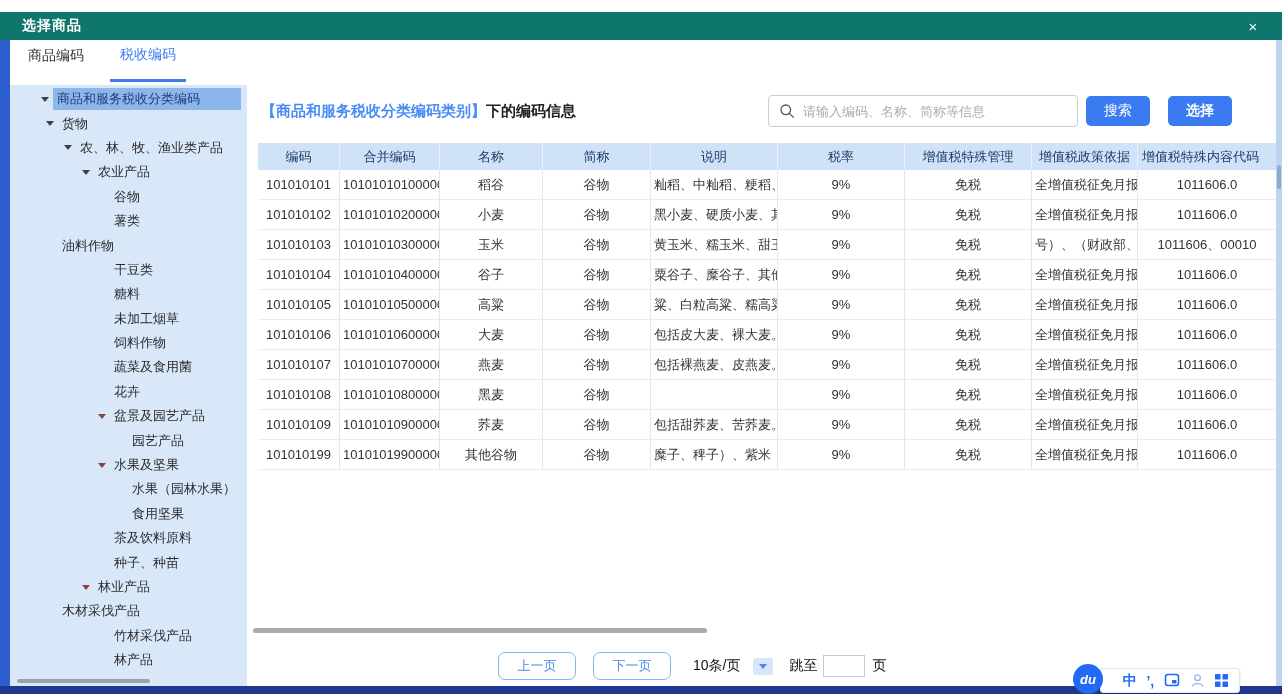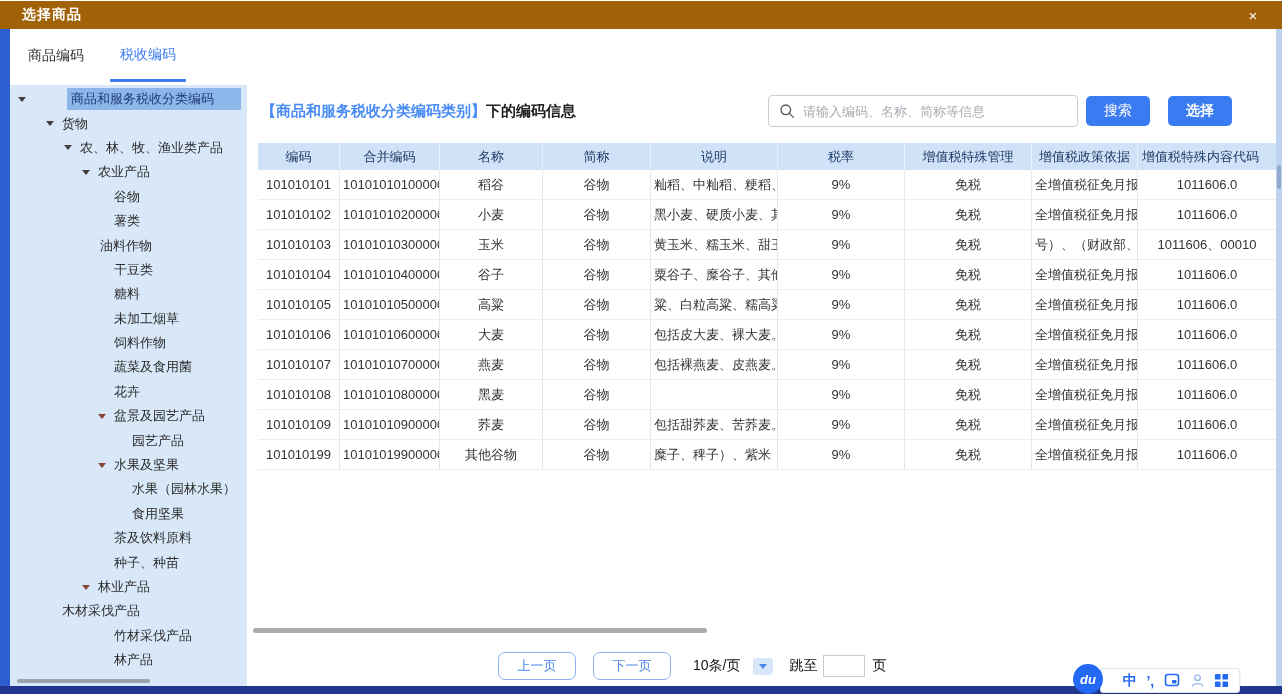--- a/index.html
+++ b/index.html
@@ -3,21 +3,21 @@
 <meta charset="utf-8">
 <style>
   html,body{margin:0;padding:0;}
   body{
     width:1282px;height:694px;overflow:hidden;position:relative;
     font-family:"Liberation Sans","DejaVu Sans",sans-serif;background:#fff;
   }
   .screen{position:absolute;inset:0;}
 
   
-  .titlebar{position:absolute;left:0;top:1px;width:1282px;height:28px;background:#a16207;display:flex;align-items:center;z-index:3;}
+  .titlebar{position:absolute;left:0;top:12px;width:1282px;height:28px;background:#0f766e;display:flex;align-items:center;z-index:3;}
   .title{margin-left:22px;font-size:14px;font-weight:bold;color:#ffffff;letter-spacing:1px;}
   .close-btn{position:absolute;right:20px;top:6px;width:18px;height:18px;color:#fff;font-size:15px;line-height:17px;text-align:center;cursor:pointer;}
   .left-strip{position:absolute;left:0;top:28px;width:10px;height:658px;background:#2d5ecf;z-index:2;}
   .right-strip{position:absolute;right:0;top:28px;width:6px;height:658px;background:#bed3ef;z-index:2;}
   .right-thumb{position:absolute;right:1px;top:165px;width:4px;height:24px;background:#8fa9cf;border-radius:2px;z-index:3;}
   .bottom-strip{position:absolute;left:0;top:686px;width:1282px;height:8px;background:#20368f;z-index:2;}
 
   
   .tabbar{position:absolute;left:10px;top:28px;width:1266px;height:57px;background:#fff;border-bottom:1px solid #f0f3f8;}
   .tab{position:absolute;top:2px;height:52px;display:flex;align-items:center;font-size:14px;color:#333;cursor:pointer;padding:0 10px;box-sizing:border-box;}
@@ -92,21 +92,21 @@
   <div class="right-strip"></div>
   <div class="right-thumb"></div>
   <div class="bottom-strip"></div>
 
   <div class="tabbar">
     <div class="tab t0">商品编码</div>
     <div class="tab t1 active">税收编码</div>
   </div>
 
   <div class="tree" id="tree-panel">
-      <div class="tree-item selected" style="padding-left: 4px; gap: 37px;">
+      <div class="tree-item selected" style="padding-left: 27px;">
         <span class="caret"></span>
         <span class="tree-label">商品和服务税收分类编码</span>
       </div>
       <div class="tree-item" style="padding-left: 32px;">
         <span class="caret"></span>
         <span class="tree-label">货物</span>
       </div>
       <div class="tree-item" style="padding-left: 50px;">
         <span class="caret"></span>
         <span class="tree-label">农、林、牧、渔业类产品</span>
@@ -114,21 +114,21 @@
       <div class="tree-item" style="padding-left: 68px;">
         <span class="caret"></span>
         <span class="tree-label">农业产品</span>
       </div>
       <div class="tree-item" style="padding-left: 100px;">
         <span class="tree-label">谷物</span>
       </div>
       <div class="tree-item" style="padding-left: 100px;">
         <span class="tree-label">薯类</span>
       </div>
-      <div class="tree-item" style="padding-left: 86px;">
+      <div class="tree-item" style="padding-left: 48px;">
         <span class="tree-label">油料作物</span>
       </div>
       <div class="tree-item" style="padding-left: 100px;">
         <span class="tree-label">干豆类</span>
       </div>
       <div class="tree-item" style="padding-left: 100px;">
         <span class="tree-label">糖料</span>
       </div>
       <div class="tree-item" style="padding-left: 100px;">
         <span class="tree-label">未加工烟草</span>

